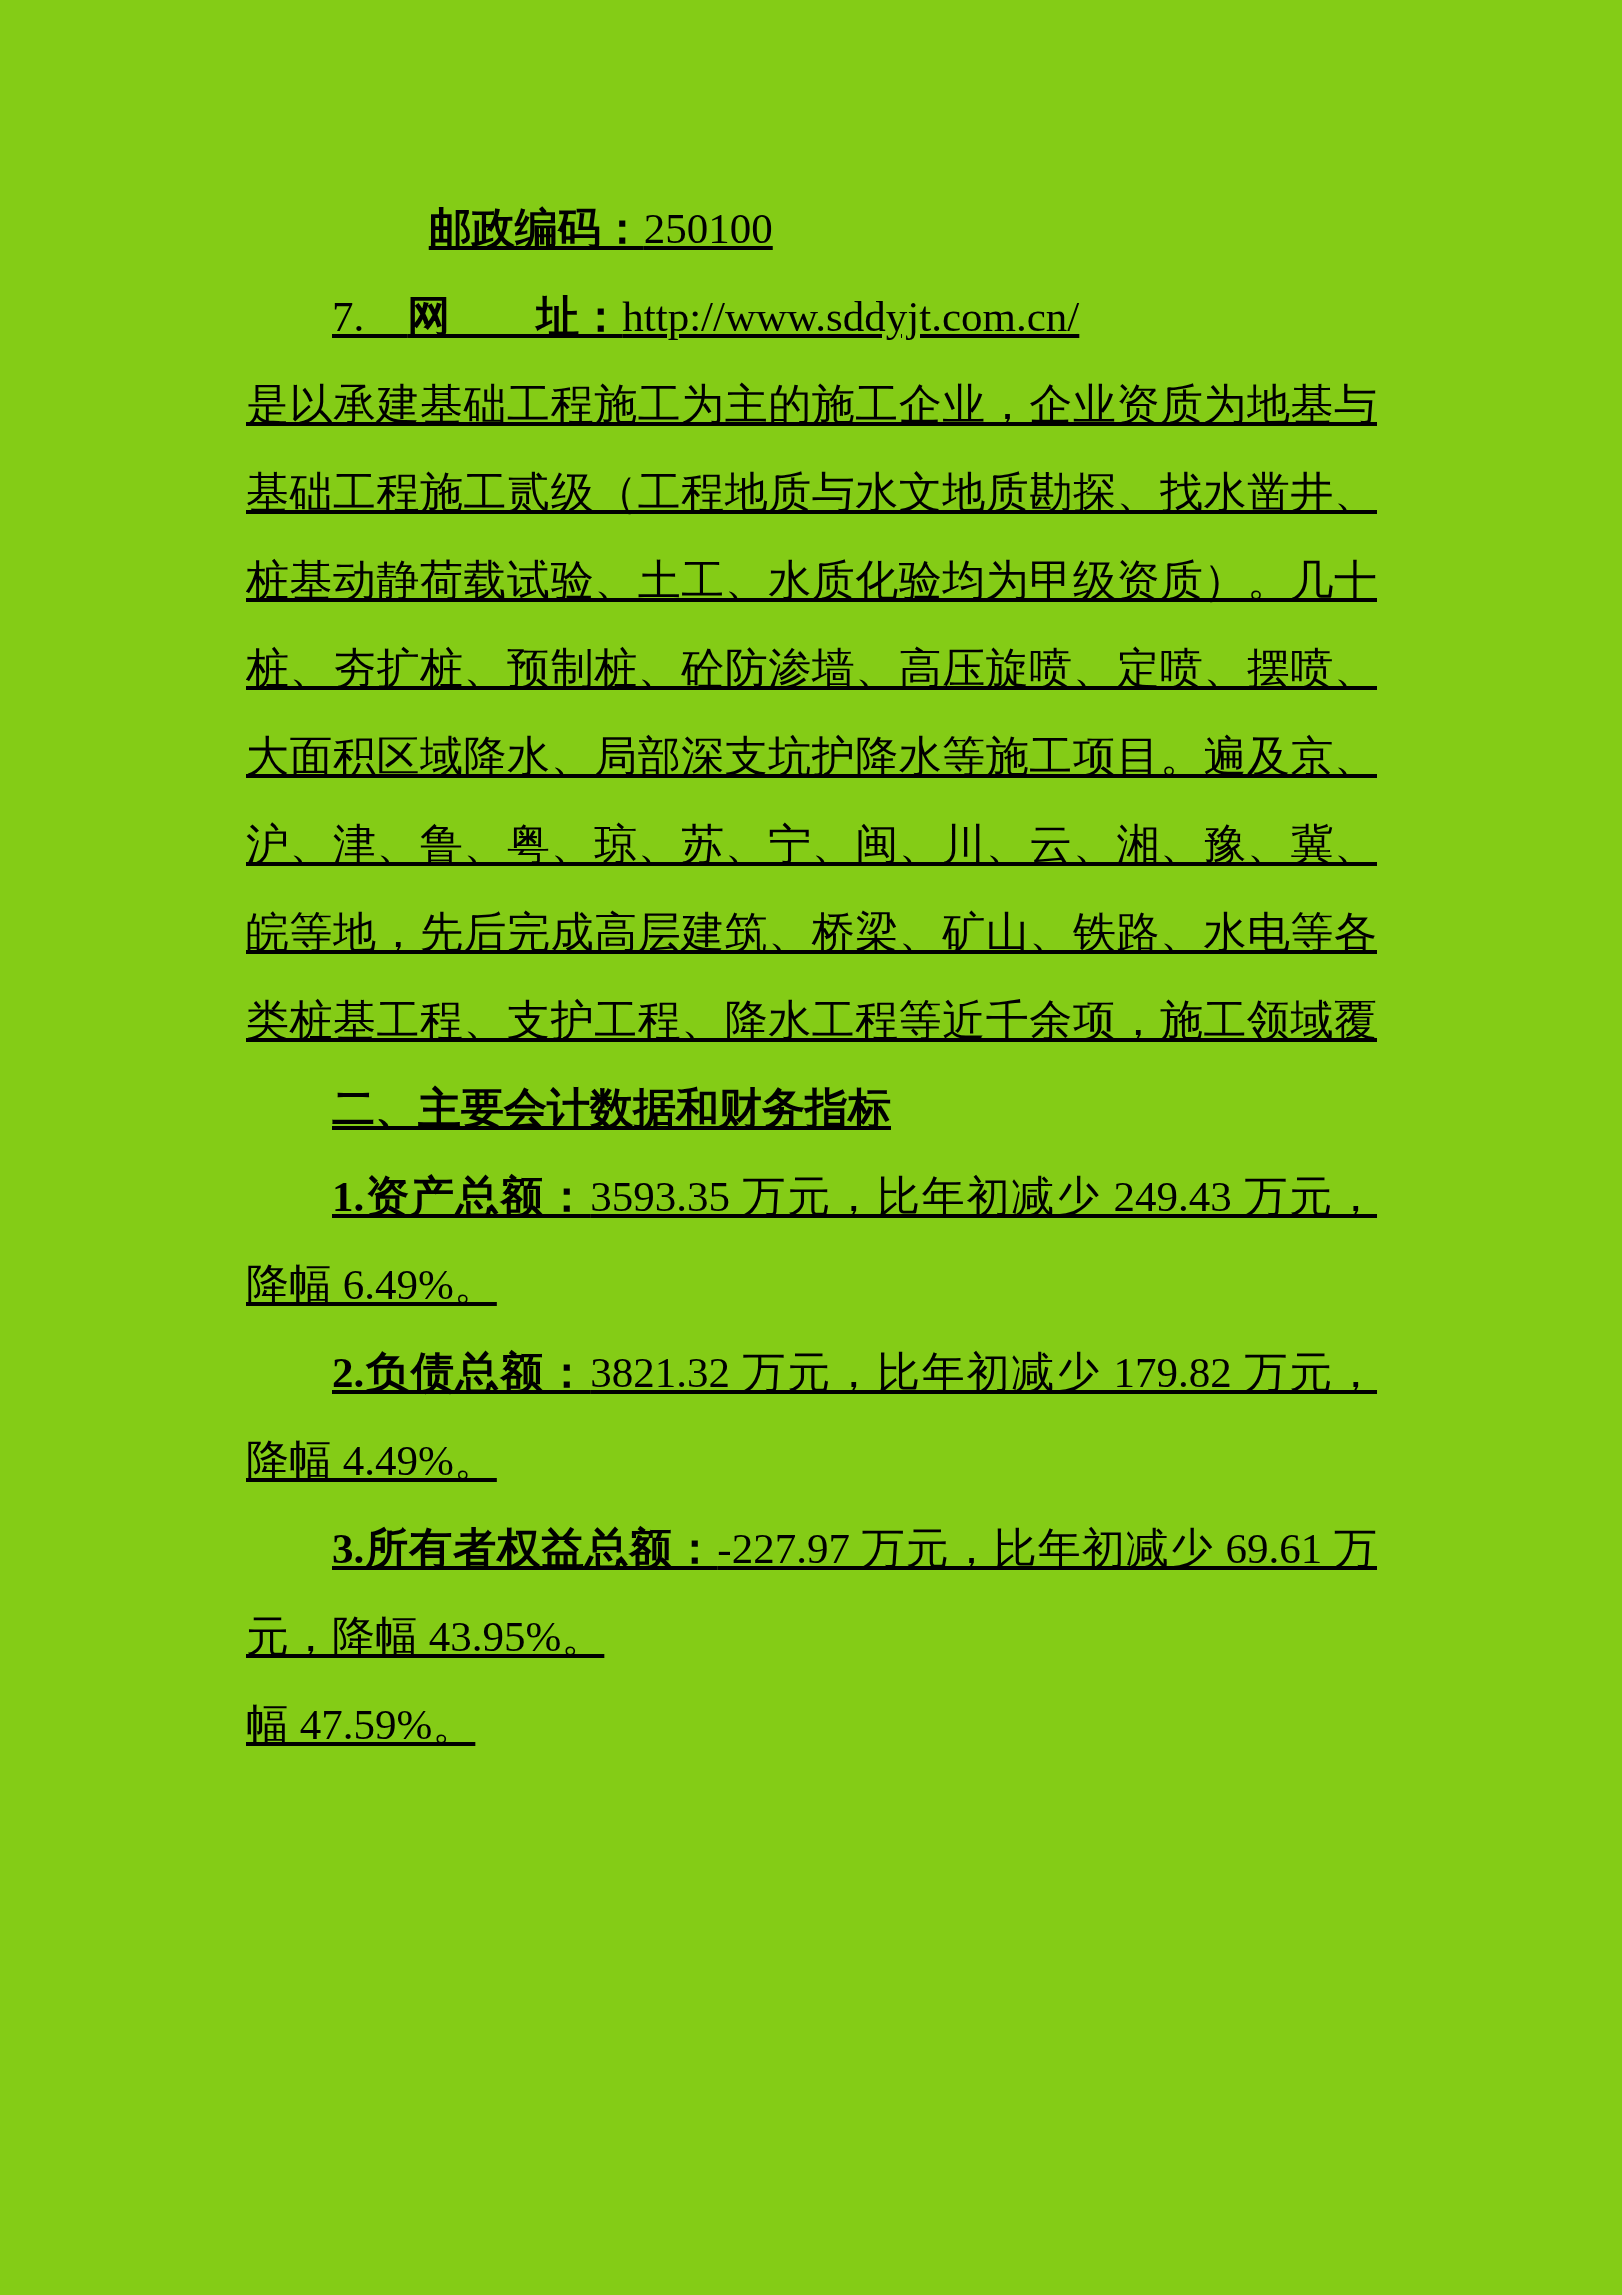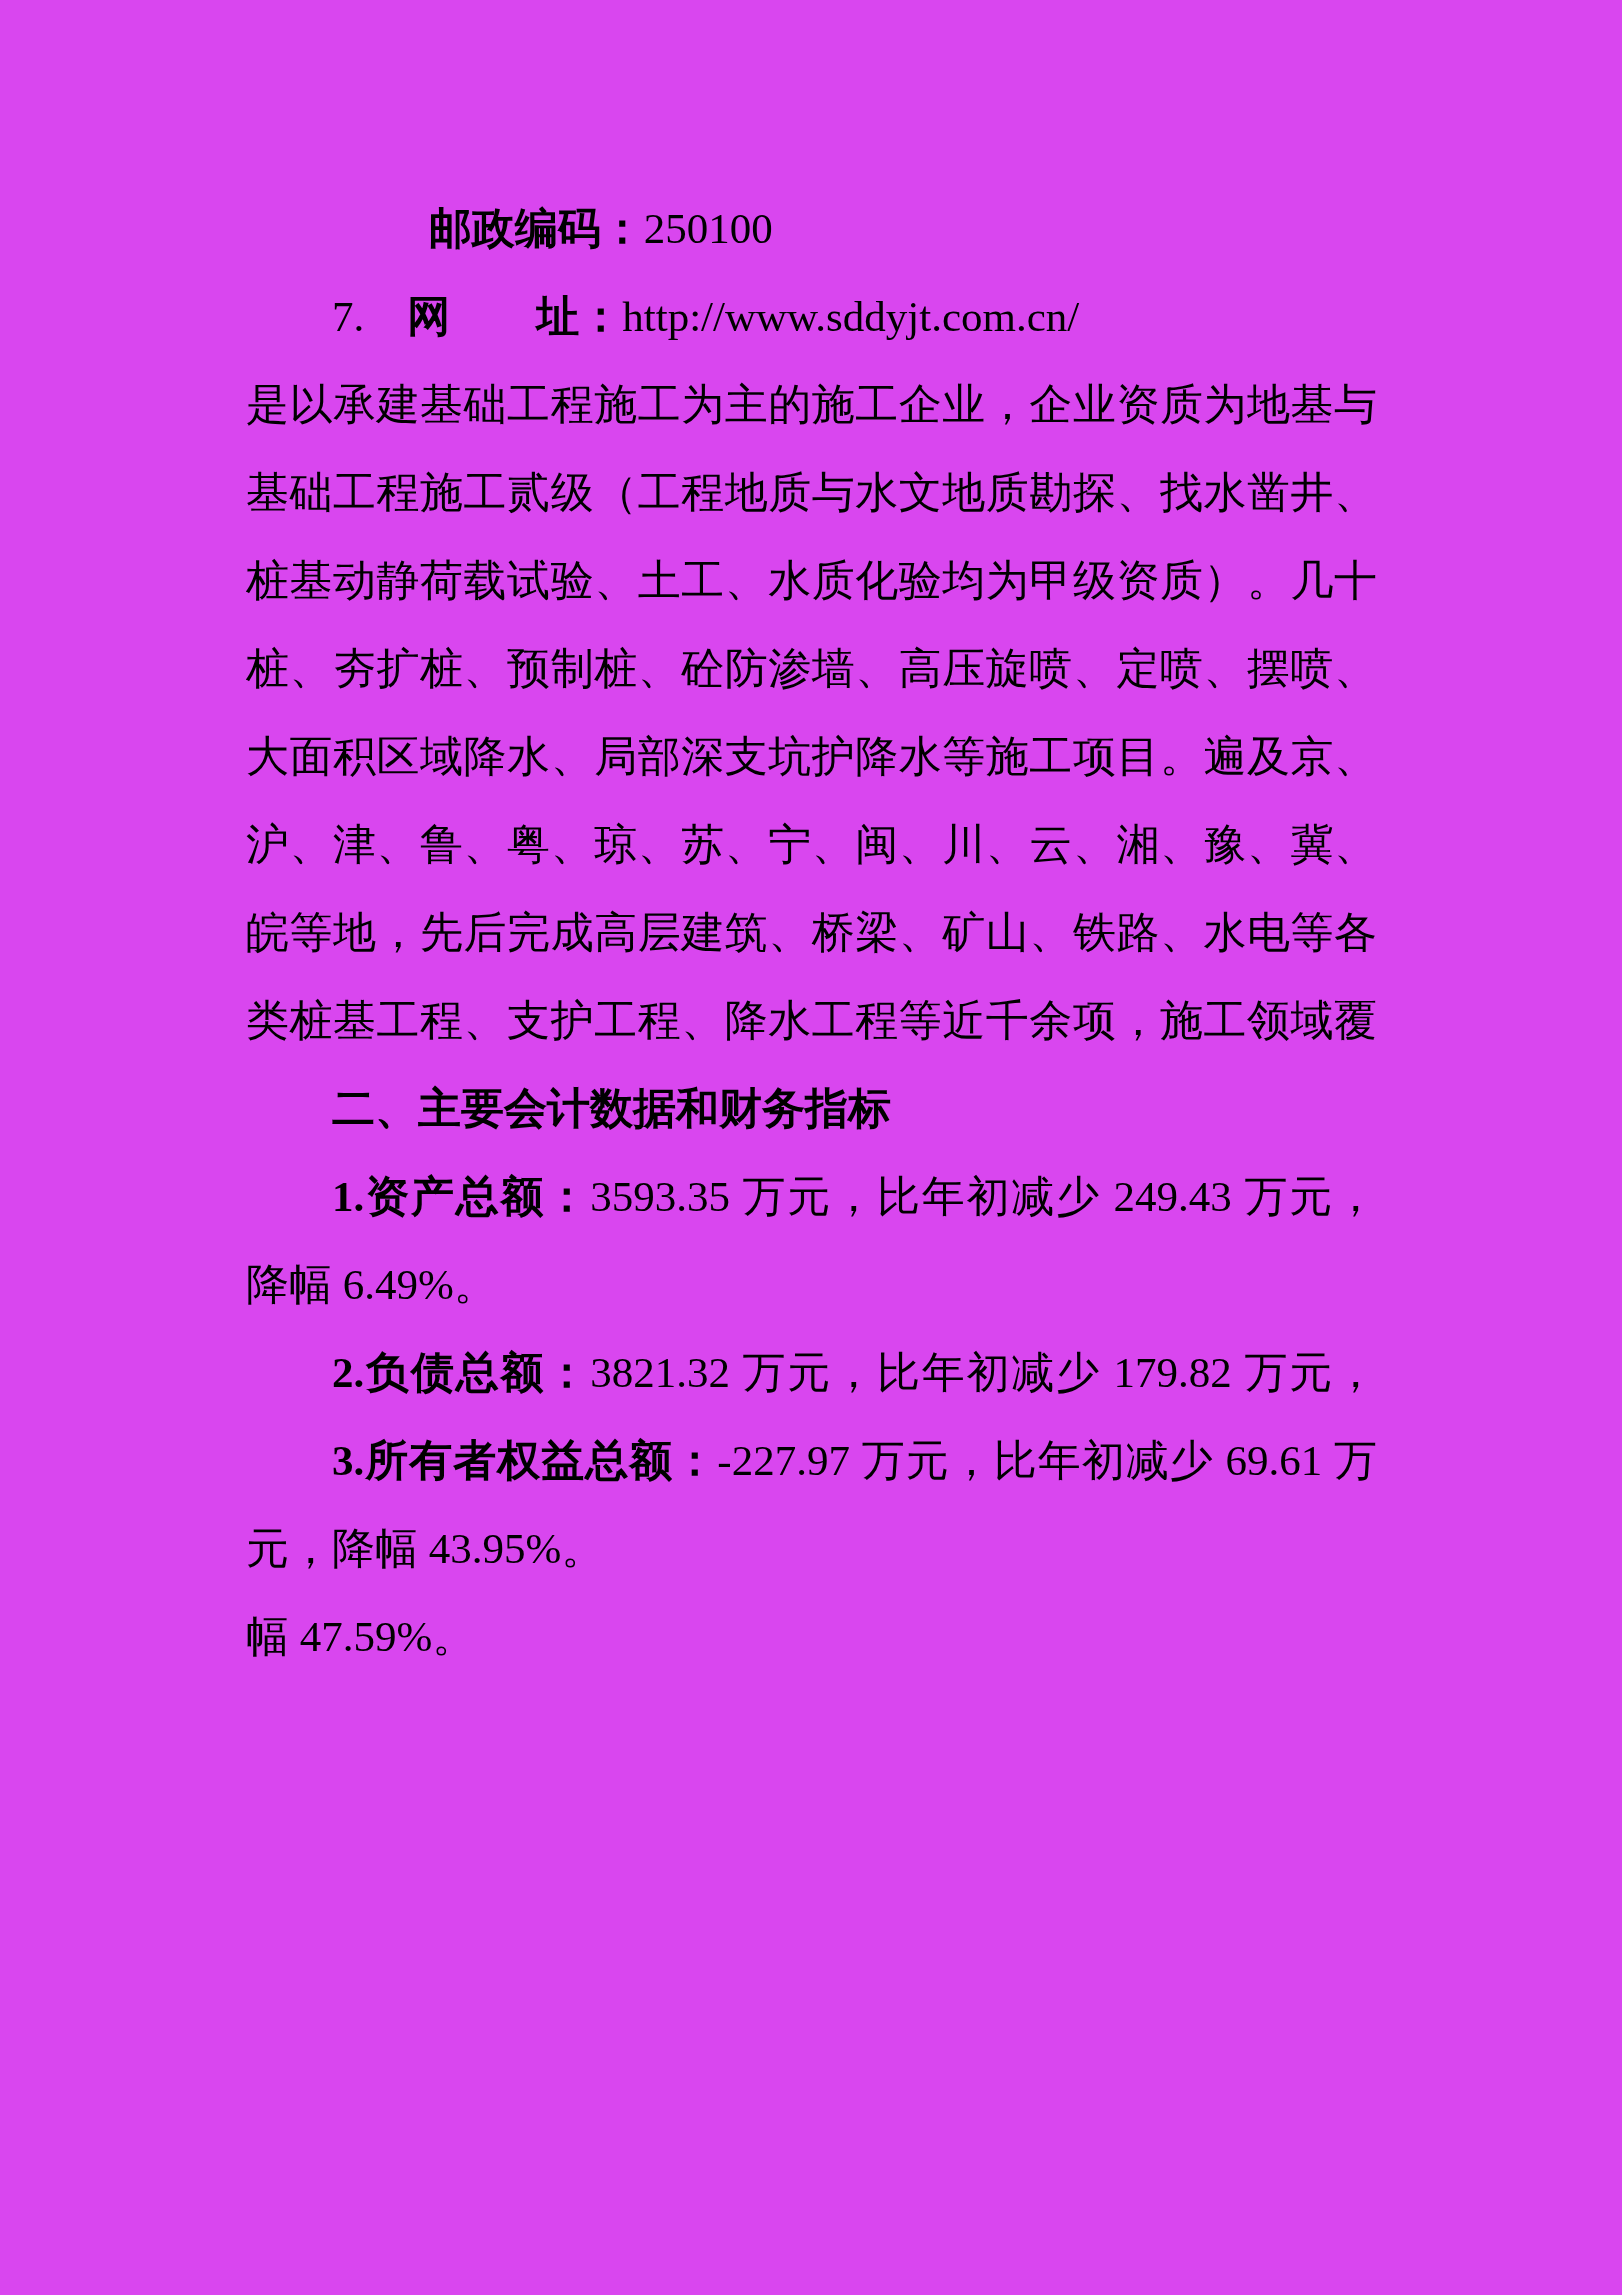--- a/index.html
+++ b/index.html
@@ -29,34 +29,35 @@
   .line.j {
     text-align: justify;
     text-align-last: justify;
   }
   .seg-b { font-weight: 700; }
   .seg-r { font-weight: 400; }
 </style>
 </head>
 <body>
 
-<div class="page" style="background: #d946ef; color: rgb(0, 0, 0);">
+<div class="page" style="background: #84cc16; color: rgb(0, 0, 0); text-decoration: underline;">
   <div class="content" id="doc-body">
       <div class="line" style="text-indent: 4.25em;"><span class="seg-b">邮政编码：</span><span class="seg-r">250100</span></div>
       <div class="line" style="text-indent: 2em;"><span class="seg-r">7.　</span><span class="seg-b">网　　址：</span><span class="seg-r">http://www.sddyjt.com.cn/</span></div>
       <div class="line j"><span class="seg-r">是以承建基础工程施工为主的施工企业，企业资质为地基与</span></div>
       <div class="line j"><span class="seg-r">基础工程施工贰级（工程地质与水文地质勘探、找水凿井、</span></div>
       <div class="line j"><span class="seg-r">桩基动静荷载试验、土工、水质化验均为甲级资质）。几十</span></div>
       <div class="line j"><span class="seg-r">桩、夯扩桩、预制桩、砼防渗墙、高压旋喷、定喷、摆喷、</span></div>
       <div class="line j"><span class="seg-r">大面积区域降水、局部深支坑护降水等施工项目。遍及京、</span></div>
       <div class="line j"><span class="seg-r">沪、津、鲁、粤、琼、苏、宁、闽、川、云、湘、豫、冀、</span></div>
       <div class="line j"><span class="seg-r">皖等地，先后完成高层建筑、桥梁、矿山、铁路、水电等各</span></div>
       <div class="line j"><span class="seg-r">类桩基工程、支护工程、降水工程等近千余项，施工领域覆</span></div>
       <div class="line" style="text-indent: 2em;"><span class="seg-b">二、主要会计数据和财务指标</span></div>
       <div class="line j" style="text-indent: 2em;"><span class="seg-b">1.资产总额：</span><span class="seg-r">3593.35 万元，比年初减少 249.43 万元，</span></div>
       <div class="line"><span class="seg-r">降幅 6.49%。</span></div>
       <div class="line j" style="text-indent: 2em;"><span class="seg-b">2.负债总额：</span><span class="seg-r">3821.32 万元，比年初减少 179.82 万元，</span></div>
+      <div class="line"><span class="seg-r">降幅 4.49%。</span></div>
       <div class="line j" style="text-indent: 2em;"><span class="seg-b">3.所有者权益总额：</span><span class="seg-r">-227.97 万元，比年初减少 69.61 万</span></div>
       <div class="line"><span class="seg-r">元，降幅 43.95%。</span></div>
       <div class="line"><span class="seg-r">幅 47.59%。</span></div>
     </div>
 </div>
 
 
 </body></html>

